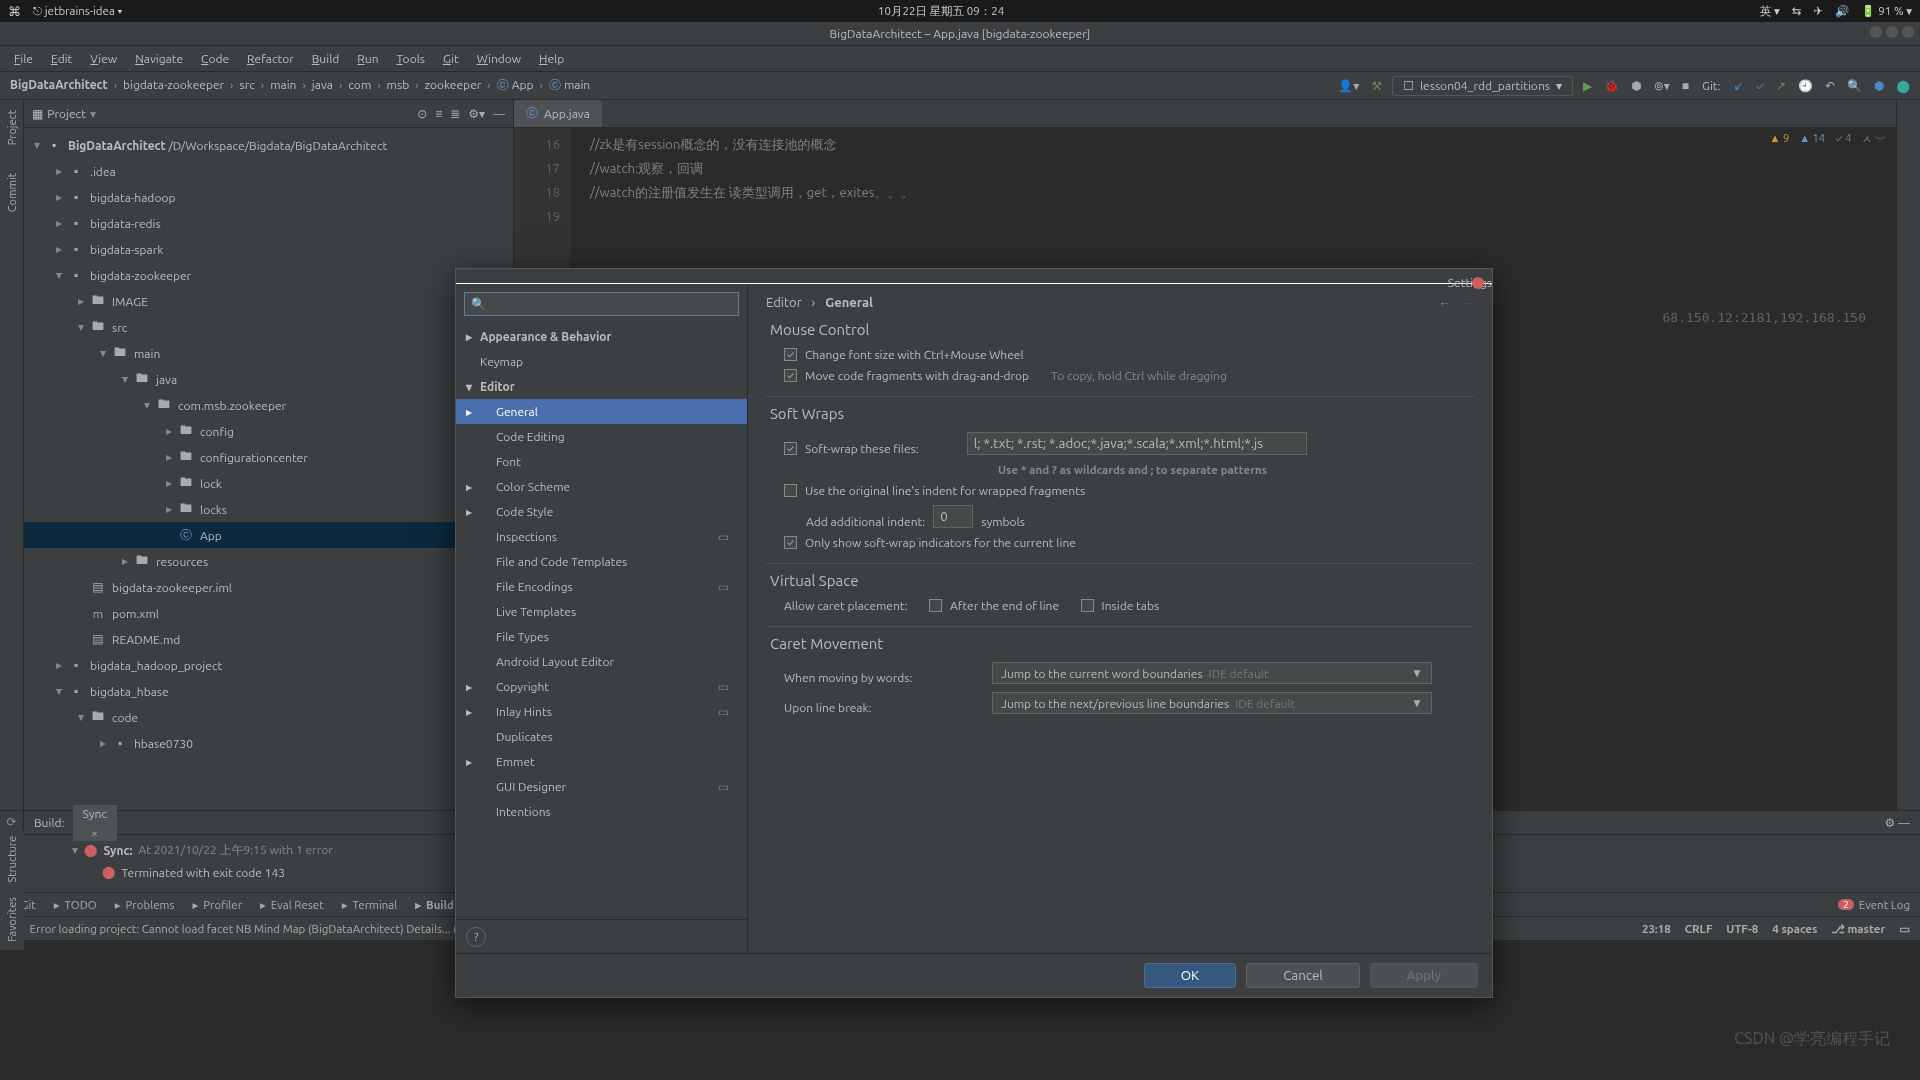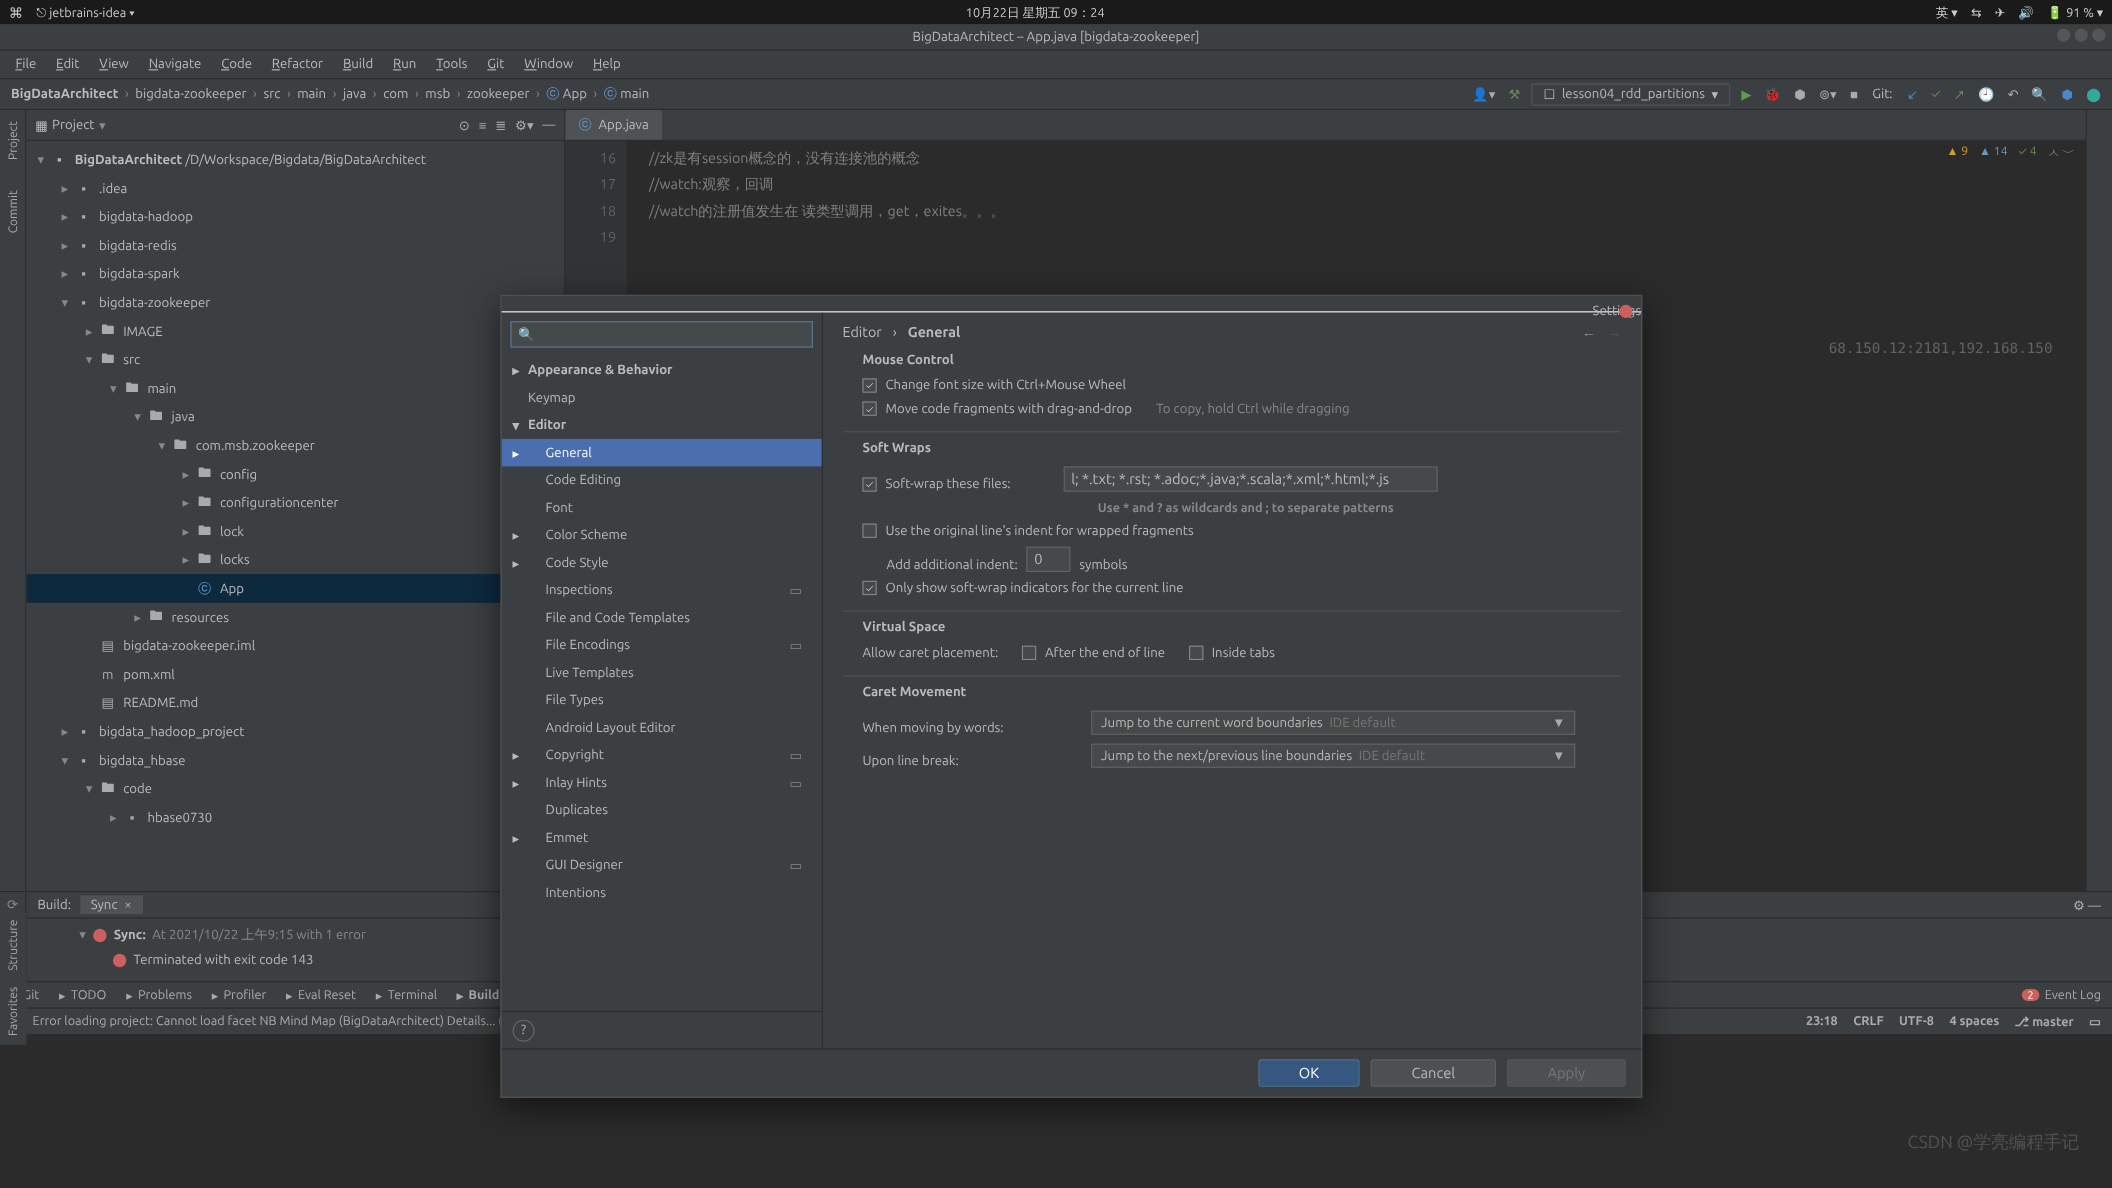--- a/index.html
+++ b/index.html
@@ -66,21 +66,21 @@
 .warn-g { color: #6a8759; }
 
 
 .rightgutter { width: 24px; background: #3c3f41; border-left: 1px solid #2b2b2b; }
 
 
 .buildpanel { height: 82px; background: #3c3f41; border-top: 1px solid #2b2b2b; display: flex; }
 .buildhdr { height: 24px; display: flex; align-items: center; padding: 0 10px; border-bottom: 1px solid #2b2b2b; width: 100%; }
 .buildleft { width: 24px; background: #3c3f41; border-right: 1px solid #2b2b2b; display: flex; flex-direction: column; align-items: center; padding-top: 4px; gap: 8px; color: #888; }
 .buildmain { flex: 1; }
-.synctab { background: #4e5254; padding: 2px 10px; margin-left: 8px; display: inline-flex; align-items: center; gap: 6px; }
+.synctab { background: #4e5254; padding: 2px 10px; margin-left: 8px; display: inline-flex; align-items: center; gap: 6px; flex-direction: column; }
 .buildrows { padding: 4px 8px; }
 .buildrow { display: flex; align-items: center; height: 22px; padding-left: 40px; gap: 6px; }
 .err { color: #cc5f5f; }
 
 
 .toolstrip { height: 24px; background: #3c3f41; border-top: 1px solid #2b2b2b; display: flex; align-items: center; padding: 0 10px; gap: 18px; color: #aaa; font-size: 11.5px; }
 .toolstrip .item { display: flex; align-items: center; gap: 5px; }
 .toolstrip .sel { font-weight: bold; }
 .toolstrip .right { margin-left: auto; display: flex; gap: 14px; }
 .badge { background: #cc5f5f; color: #fff; border-radius: 8px; padding: 0 5px; font-size: 10px; }
@@ -101,21 +101,21 @@
 .cat .arr { position: absolute; left: 10px; }
 .cat.sel { background: #4b6eaf; color: #fff; }
 .cat.sub { padding-left: 40px; }
 .cat .gear { float: right; color: #888; margin-right: 8px; }
 .help-row { height: 34px; border-top: 1px solid #2b2b2b; display: flex; align-items: center; padding: 0 10px; }
 .help-btn { width: 20px; height: 20px; border: 1px solid #666; border-radius: 50%; text-align: center; line-height: 18px; color: #aaa; }
 
 .settings-content { flex: 1; padding: 10px 18px; overflow-y: auto; }
 .bc { color: #bbb; font-size: 13px; margin-bottom: 12px; display: flex; align-items: center; gap: 10px; }
 .bc .arrows { margin-left: auto; color: #888; display: flex; gap: 10px; }
-.section-title { color: #bbb; margin: 8px 0 10px 18px; font-size: 12px; font-weight: bold; }
+.section-title { color: #bbb; margin: 8px 0 10px 4px; font-size: 15px; }
 .row { display: flex; align-items: flex-end; gap: 8px; margin: 8px 0 8px 18px; }
 .chk { width: 13px; height: 13px; border: 1px solid #888; background: #45494a; display: inline-flex; align-items: center; justify-content: center; font-size: 10px; color: #bbb; }
 .chk.on::after { content: "✓"; }
 .hint { color: #888; margin-left: 14px; }
 .txtfield { background: #45494a; border: 1px solid #646464; padding: 3px 6px; color: #bbb; }
 .hint2 { color: #888; margin-left: 232px; font-size: 11.5px; font-weight: bold; }
 .combo { background: #45494a; border: 1px solid #646464; padding: 3px 8px; width: 440px; display: flex; align-items: center; }
 .combo .def { color: #777; margin-left: 6px; }
 .combo .dd { margin-left: auto; color: #aaa; }
 hr.sep { border: none; border-top: 1px solid #515151; margin: 14px 0 4px 0; }

